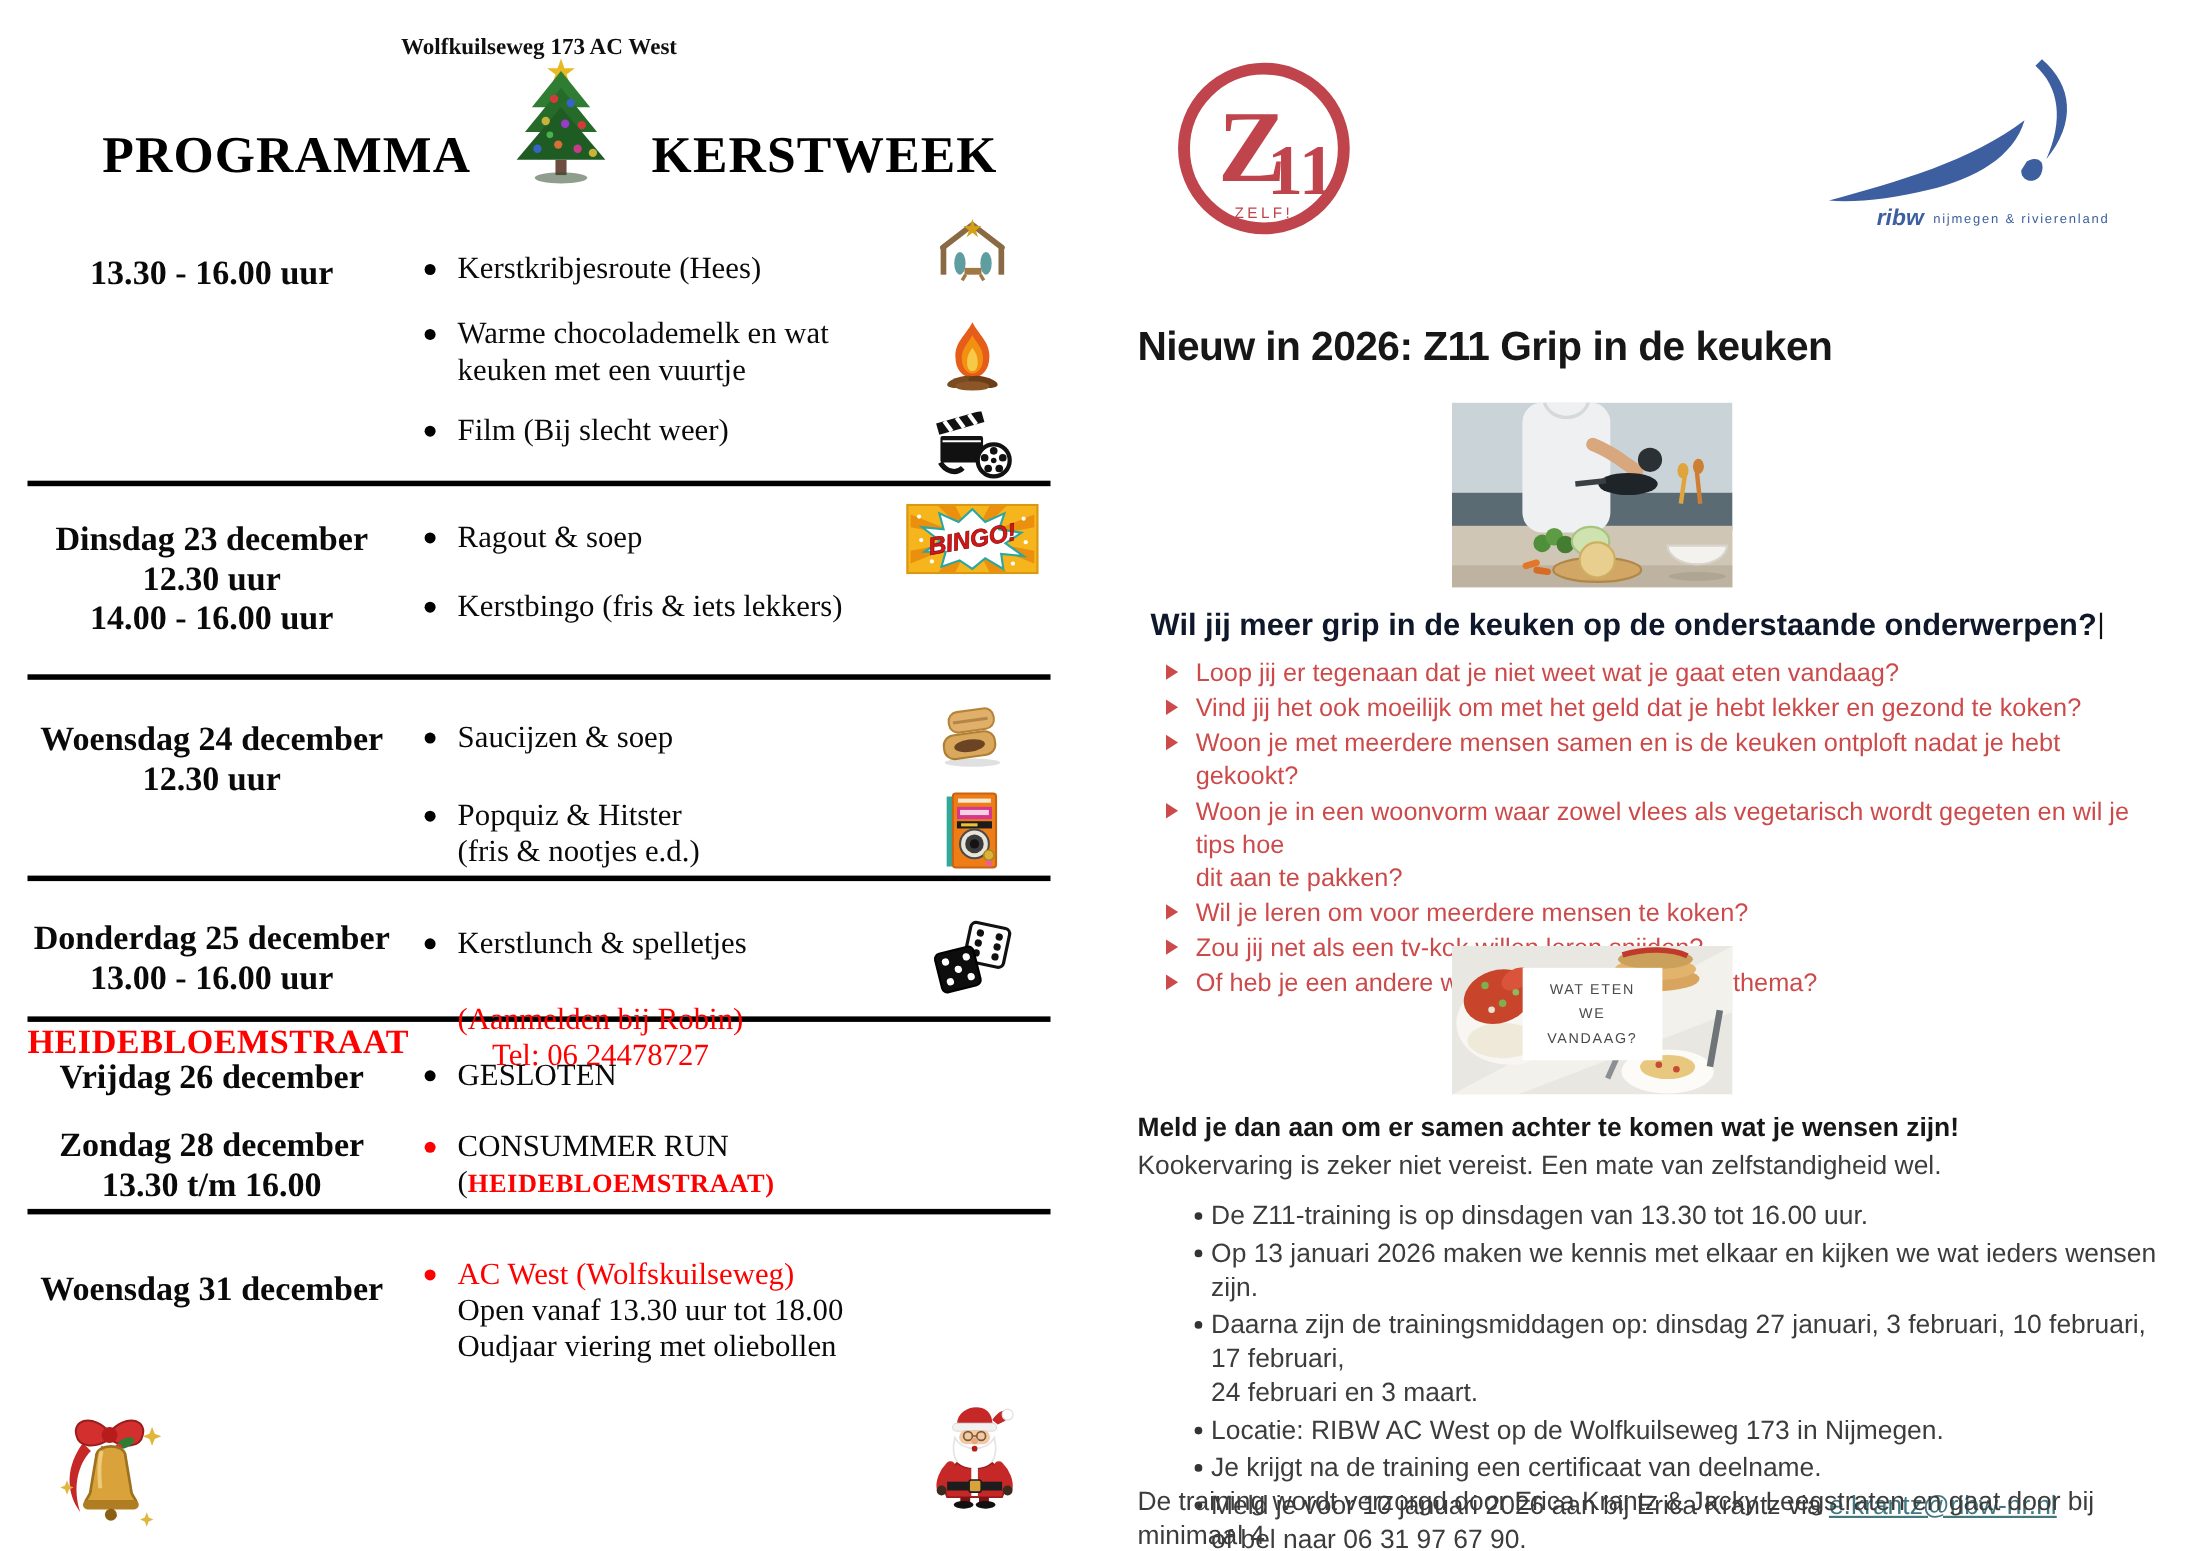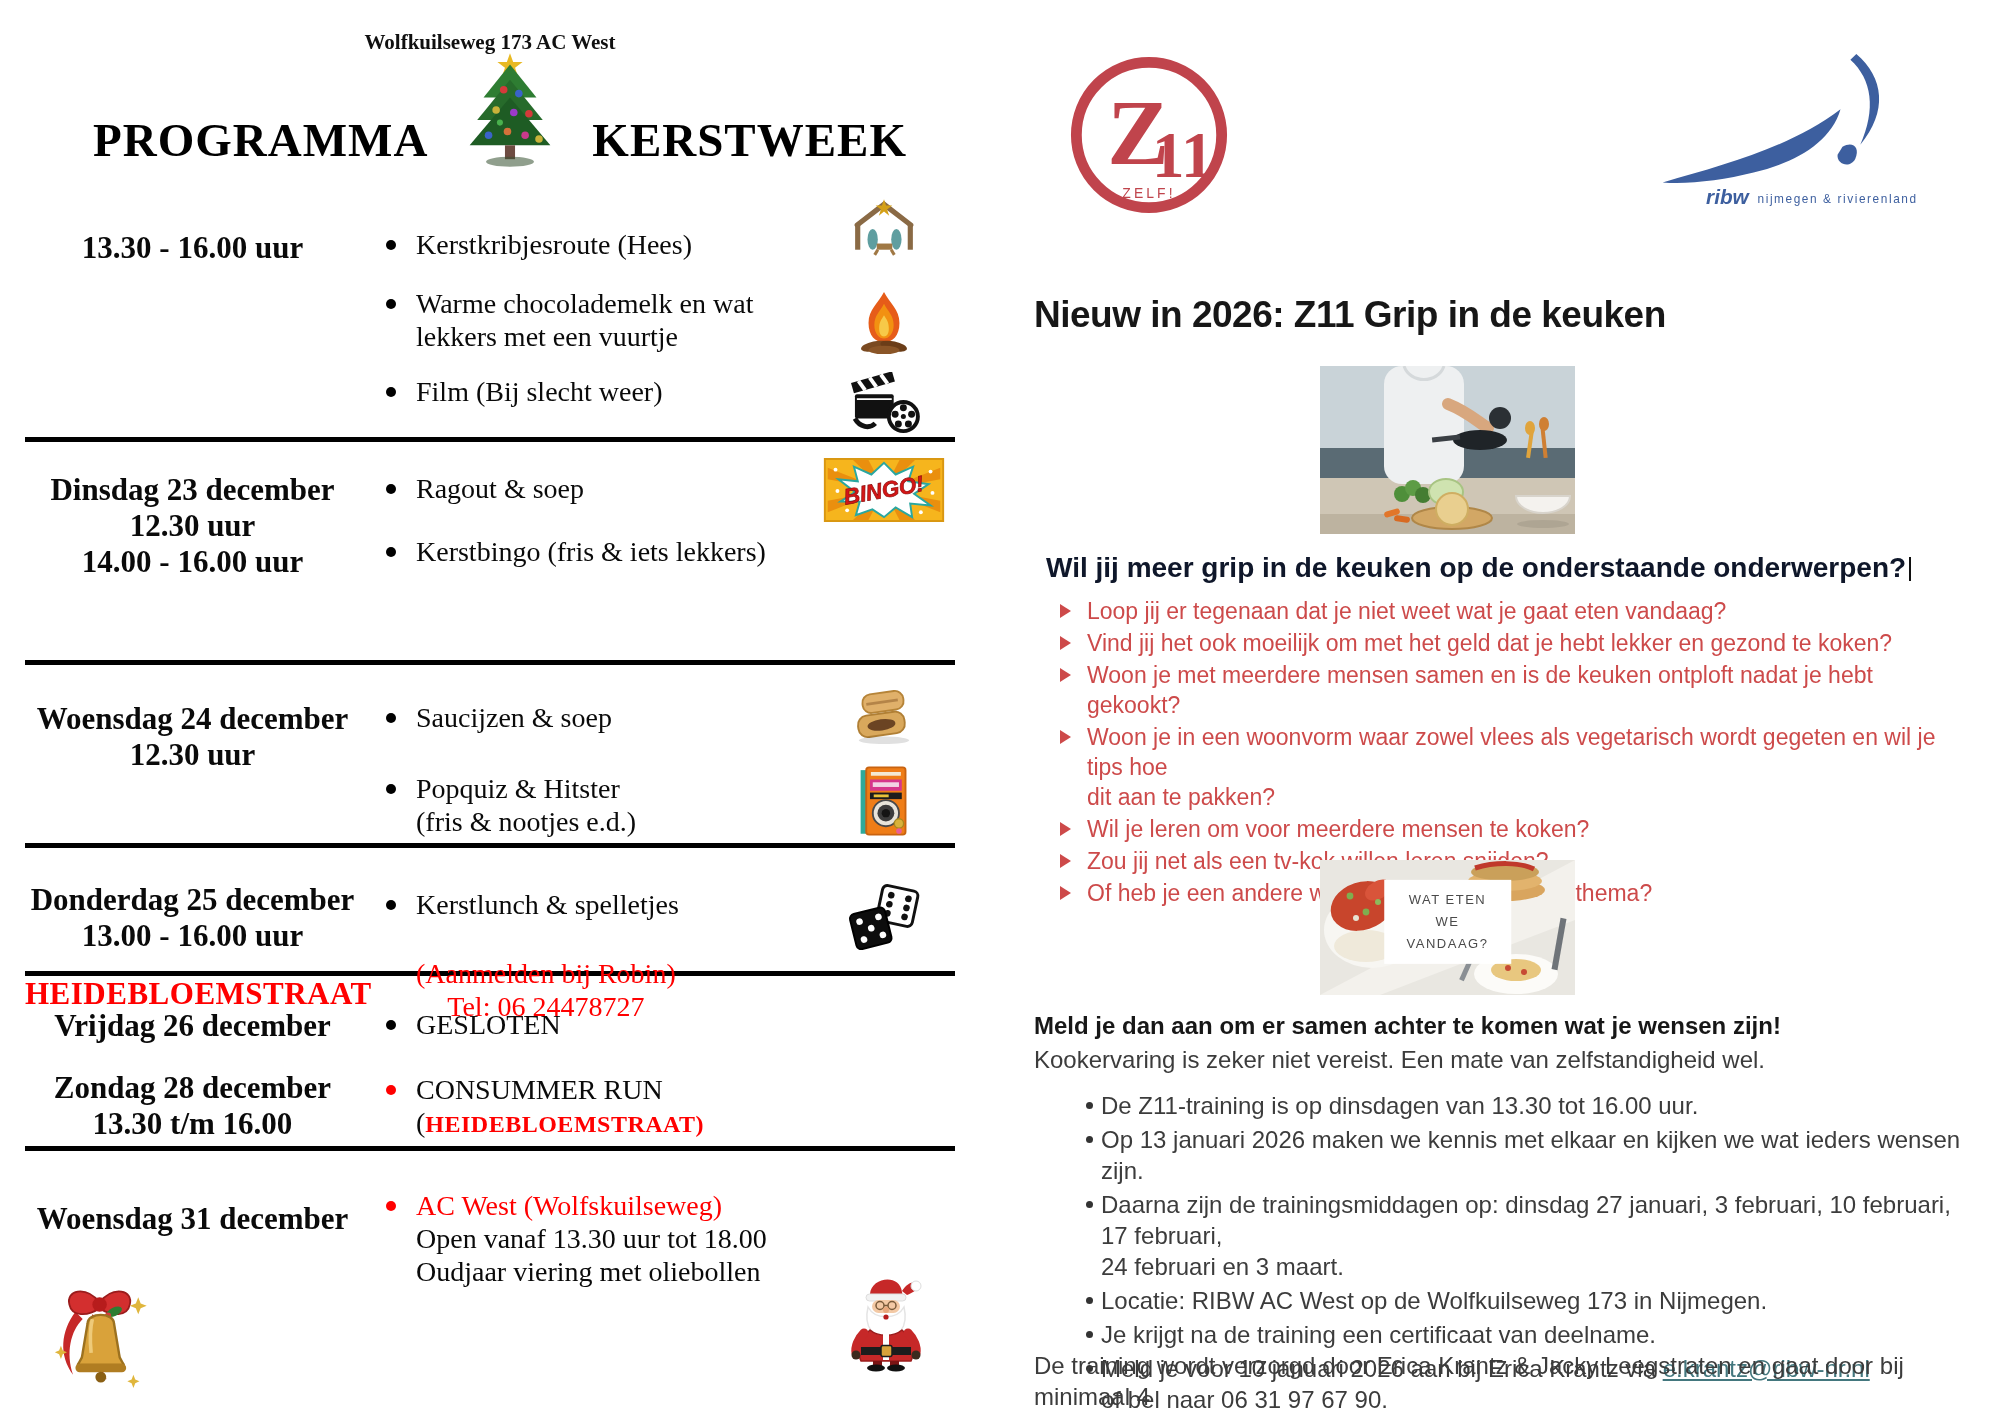--- a/index.html
+++ b/index.html
@@ -98,21 +98,21 @@
         <div>13.30 - 16.00 uur</div>
       </div>
       <div class="items" style="padding-top:38px">
         <div class="item">
             <span class="dot"></span>
             <span>Kerstkribjesroute (Hees)</span>
           </div>
         <div class="item" style="margin-top:26px">
             <span class="dot"></span>
             <span class="pre">Warme chocolademelk en wat
-lekkers met een vuurtje</span>
+keuken met een vuurtje</span>
           </div>
         <div class="item" style="margin-top:22px">
             <span class="dot"></span>
             <span>Film (Bij slecht weer)</span>
           </div>
       </div>
       <div class="icons">
         <span style="margin-top:6px">
           <svg width="66" height="60" viewBox="0 0 64 58">
             <path d="M6,28 L32,8 L58,28" fill="none" stroke="#8a6a45" stroke-width="5" stroke-linecap="round"></path>
@@ -152,21 +152,21 @@
             <circle cx="58" cy="37" r="3.6" fill="#111"></circle>
               <circle cx="49.5" cy="43.5" r="3.6" fill="#111"></circle>
             <circle cx="52.8" cy="53.6" r="3.6" fill="#111"></circle>
               <circle cx="63.2" cy="53.6" r="3.6" fill="#111"></circle>
             <circle cx="66.5" cy="43.5" r="3.6" fill="#111"></circle>
           </svg>
         </span>
       </div>
     </div>
 
-    <div class="srow" style="height:223px">
+    <div class="srow" style="height:176px">
       <div class="dates" style="padding-top:30px">
         <div>Dinsdag 23 december</div>
         <div>12.30 uur</div>
         <div>14.00 - 16.00 uur</div>
       </div>
       <div class="items" style="padding-top:30px">
         <div class="item">
             <span class="dot"></span>
             <span>Ragout &amp; soep</span>
           </div>

